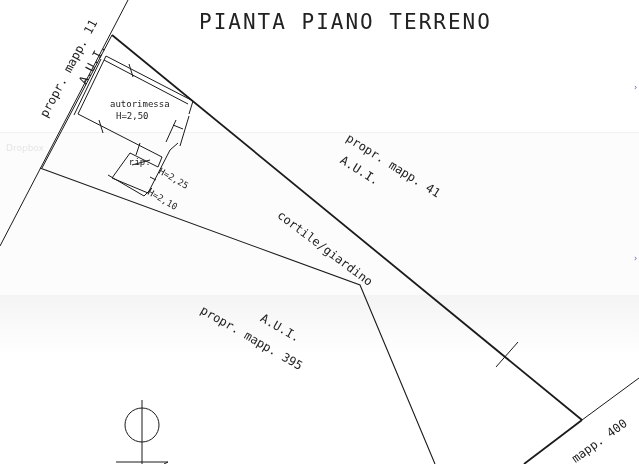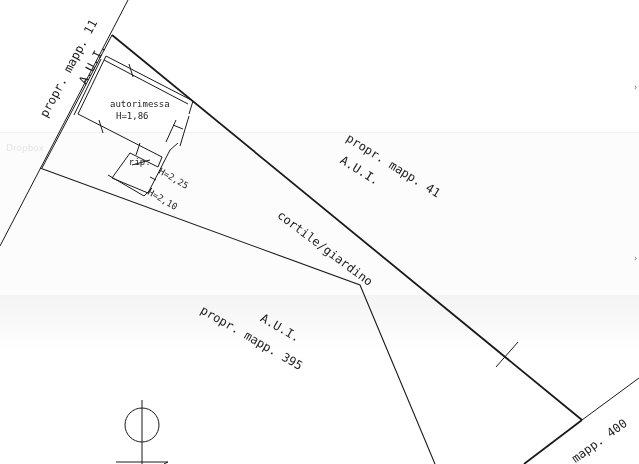--- a/index.html
+++ b/index.html
@@ -52,32 +52,33 @@
       <line x1="173" y1="125" x2="183" y2="129" stroke-width="1"></line>
       <line x1="150" y1="177" x2="156" y2="180" stroke-width="1"></line>
       <line x1="140" y1="143" x2="136" y2="155" stroke-width="1"></line>
 
       <circle cx="142" cy="425" r="17" stroke-width="1"></circle>
       <line x1="142" y1="400" x2="142" y2="464" stroke-width="1"></line>
       <polyline points="116,462 168,462 164,464" stroke-width="1"></polyline>
     </g>
   </svg>
 
+  <div class="title">PIANTA PIANO TERRENO</div>
 
   <div class="lbl" style="left:37px;top:113px;font-size:12px;transform:rotate(-62deg);">propr. mapp. 11</div>
   <div class="lbl" style="left:76px;top:80px;font-size:12px;transform:rotate(-62deg);">A.U.I.</div>
 
   <div class="lbl" style="left:351px;top:131px;font-size:12px;transform:rotate(32deg);">propr. mapp. 41</div>
   <div class="lbl" style="left:345px;top:153px;font-size:12px;transform:rotate(32deg);">A.U.I.</div>
 
   <div class="lbl" style="left:283px;top:208px;font-size:12px;transform:rotate(37deg);">cortile/giardino</div>
 
   <div class="lbl" style="left:265px;top:311px;font-size:12px;transform:rotate(30deg);">A.U.I.</div>
   <div class="lbl" style="left:205px;top:303px;font-size:12px;transform:rotate(30deg);">propr. mapp. 395</div>
 
   <div class="lbl" style="left:528px;top:484px;font-size:12px;transform:rotate(-36deg);">propr. mapp. 400</div>
 
   <div class="lbl" style="left:110px;top:99px;font-size:9px;">autorimessa</div>
-  <div class="lbl" style="left:116px;top:111px;font-size:9px;">H=1,86</div>
+  <div class="lbl" style="left:116px;top:111px;font-size:9px;">H=2,50</div>
   <div class="lbl" style="left:129px;top:158px;font-size:9px;font-family:Liberation Mono, monospace;">rip.</div>
   <div class="lbl" style="left:162px;top:166px;font-size:9px;transform:rotate(30deg);">H=2,25</div>
   <div class="lbl" style="left:151px;top:187px;font-size:9px;transform:rotate(30deg);">H=2,10</div>
 </div>
 
 </body></html>

